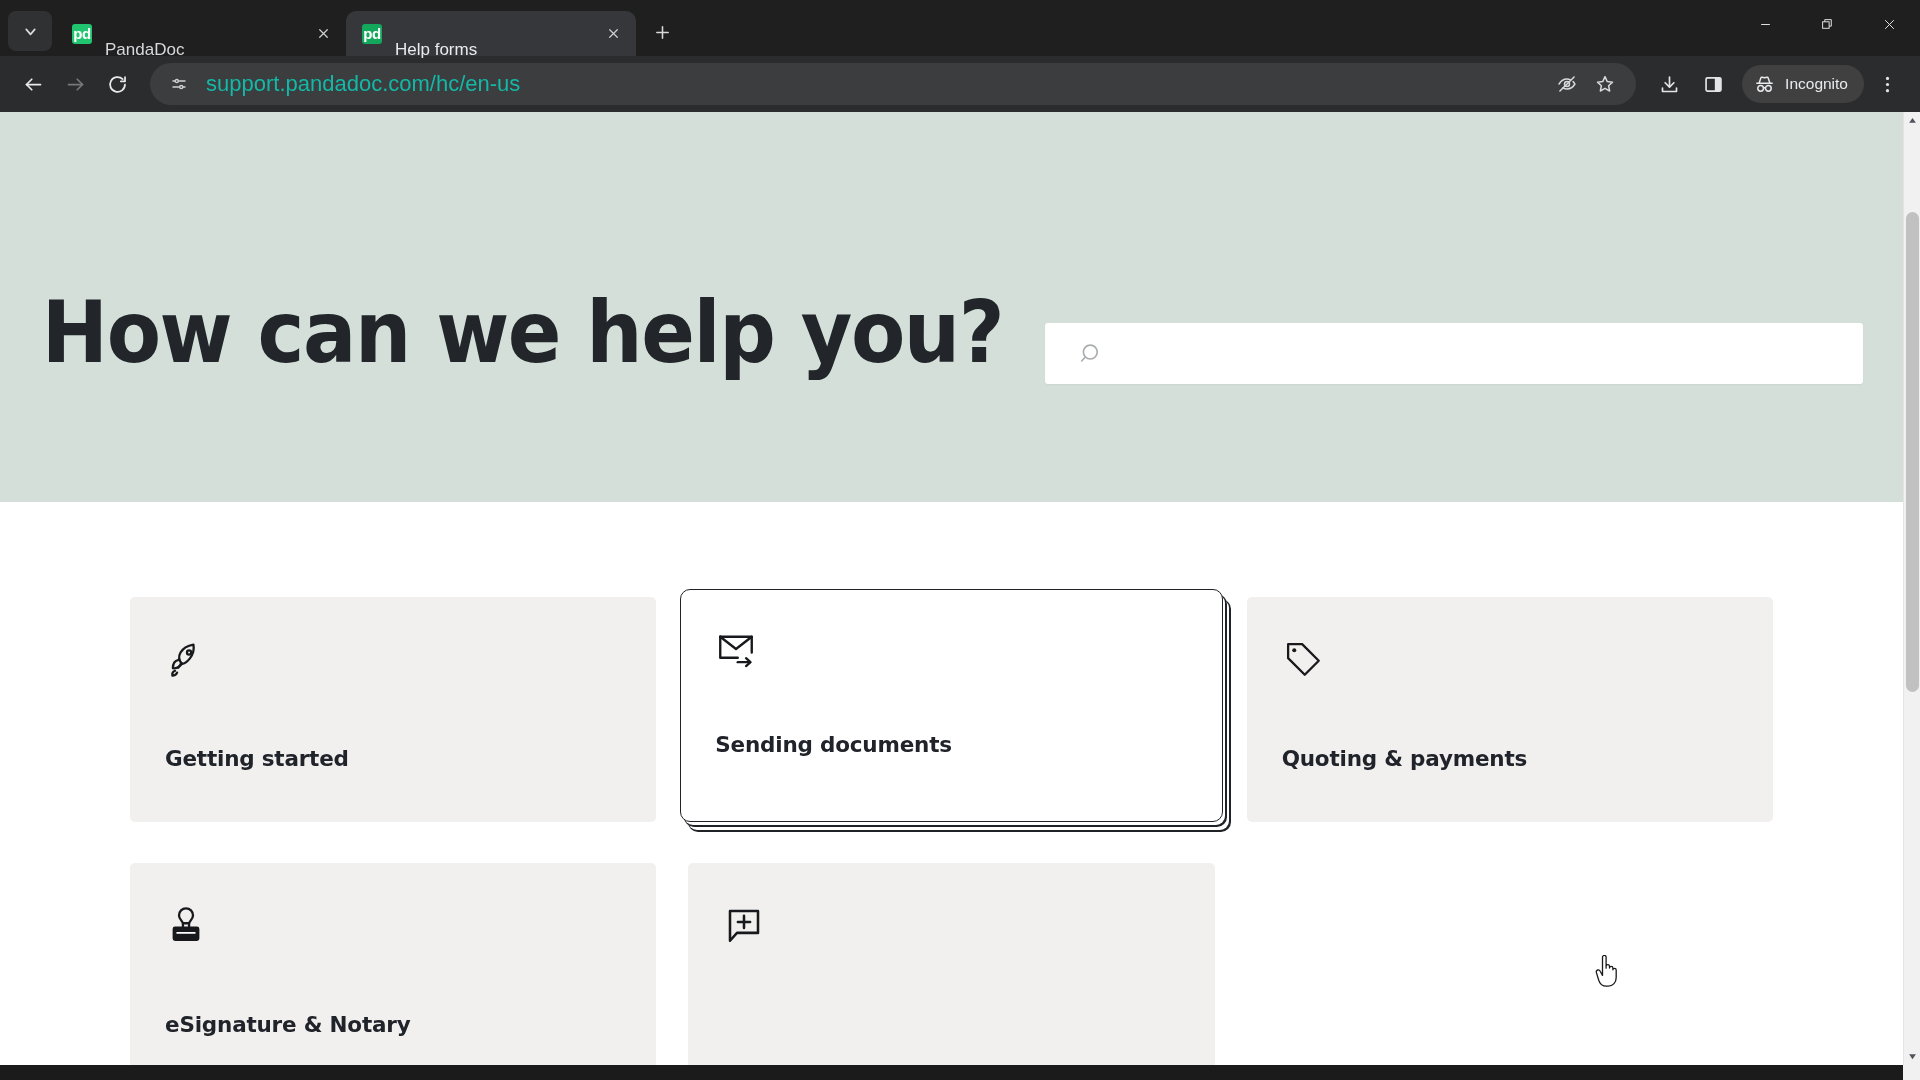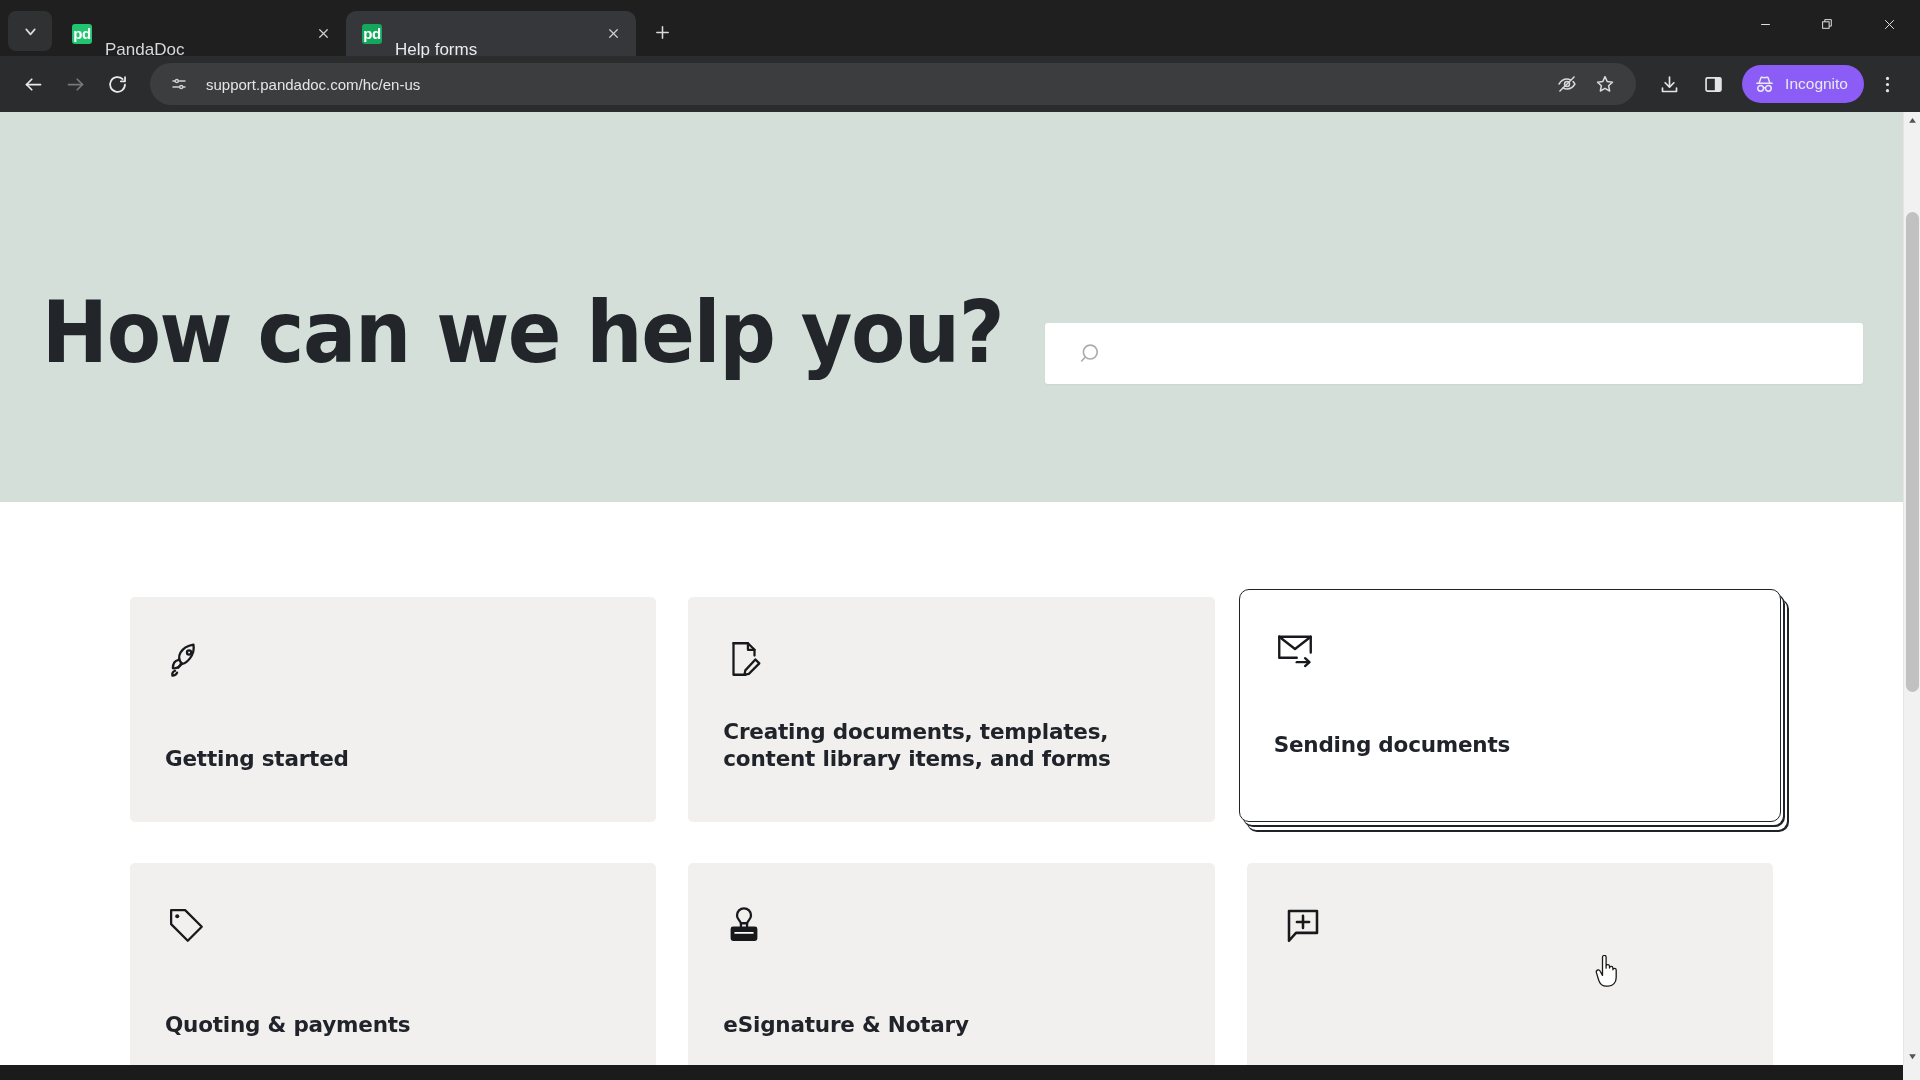--- a/index.html
+++ b/index.html
@@ -163,22 +163,22 @@
   .omnibox-icon {
     width: 26px; height: 26px;
     display: flex; align-items: center; justify-content: center;
     color: #cfd2d5;
     flex: none;
   }
   .omnibox-icon svg { width: 18px; height: 18px; }
   .omnibox-url {
     flex: 1;
     margin-left: 14px;
-    font-size: 15px;
-    color: #e5e5e5;
+    font-size: 22px;
+    color: #14b8a6;
     white-space: nowrap;
     overflow: hidden;
     text-overflow: ellipsis;
   }
   .omni-actions { display: flex; align-items: center; gap: 4px; flex: none; }
   .omni-btn {
     width: 34px; height: 34px;
     border-radius: 50%;
     display: flex; align-items: center; justify-content: center;
     cursor: pointer;
@@ -193,21 +193,21 @@
     cursor: pointer;
     flex: none;
     color: #e3e5e8;
     margin-left: 2px;
   }
   .tb-btn svg { width: 21px; height: 21px; }
 
   .incognito-chip {
     height: 38px;
     border-radius: 19px;
-    background: #8b5cf6;
+    background: #404040;
     display: flex;
     align-items: center;
     padding: 0 16px 0 12px;
     margin-left: 8px;
     cursor: pointer;
     flex: none;
   }
   .incognito-chip svg { width: 21px; height: 21px; color: #e8eaed; }
   .incognito-label {
     margin-left: 10px;
@@ -555,31 +555,20 @@
               <path d="M19.5 29.5 C12 22 18 10 32.5 7.5 C35 21 23 29.5 19.5 29.5 Z"></path>
               <path d="M19.5 29.5 L15 34"></path>
               <circle cx="27.5" cy="16.5" r="2.4"></circle>
               <path d="M15.5 25 C11 26 9 30 9 34.5 C13 35 17 33 18.5 28.5"></path>
               <path d="M11.5 37.5 C9 38.5 8 41 8.5 43 C10.8 43 13 41.5 13.8 39.5"></path>
             </svg>
           </div>
           <div class="card-title">Getting started</div>
         </div>
 
-        <div class="card">
-          <div class="card-icon">
-            <svg viewBox="0 0 48 48" fill="none" stroke="#17191c" stroke-width="2.6" stroke-linecap="round" stroke-linejoin="round">
-              <path d="M12 6 L28.5 6 L36 13.5 L36 20"></path>
-              <path d="M12 6 L12 42 L26 42"></path>
-              <path d="M28.5 6 L28.5 13.5 L36 13.5"></path>
-              <path d="M37 24.5 L41.5 29 L29.5 41 L24.5 42 L25.5 37 Z"></path>
-            </svg>
-          </div>
-          <div class="card-title">Creating documents, templates, content library items, and forms</div>
-        </div>
 
         <div class="card active">
           <div class="card-icon">
             <svg viewBox="0 0 48 48" fill="none" stroke="#17191c" stroke-width="2.7" stroke-linecap="round" stroke-linejoin="round">
               <path d="M6 10 L6 34 L26 34"></path>
               <path d="M6 10 L42 10 L42 28"></path>
               <polyline points="6,10 24,24 42,10"></polyline>
               <line x1="26" y1="39" x2="40" y2="39"></line>
               <polyline points="35.5,34.5 40.5,39 35.5,43.5"></polyline>
             </svg>

